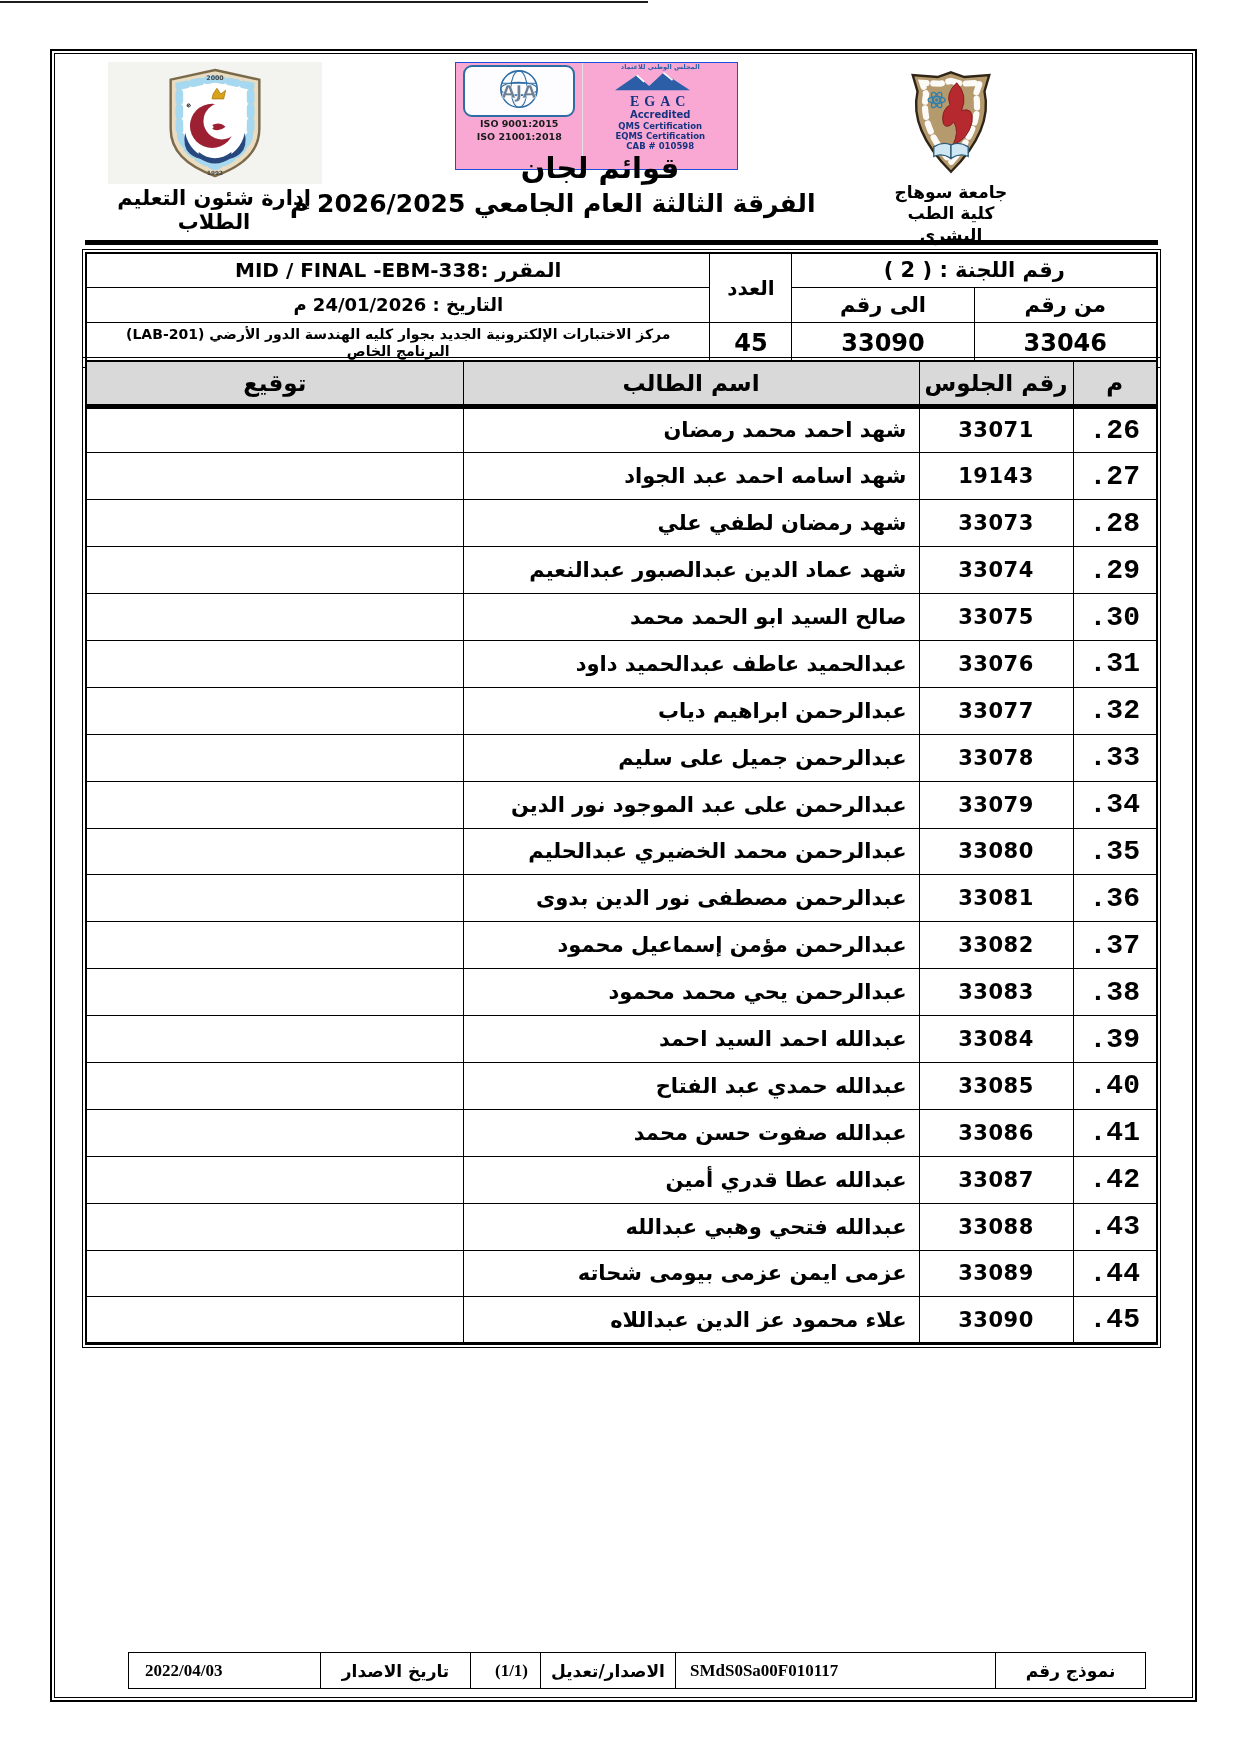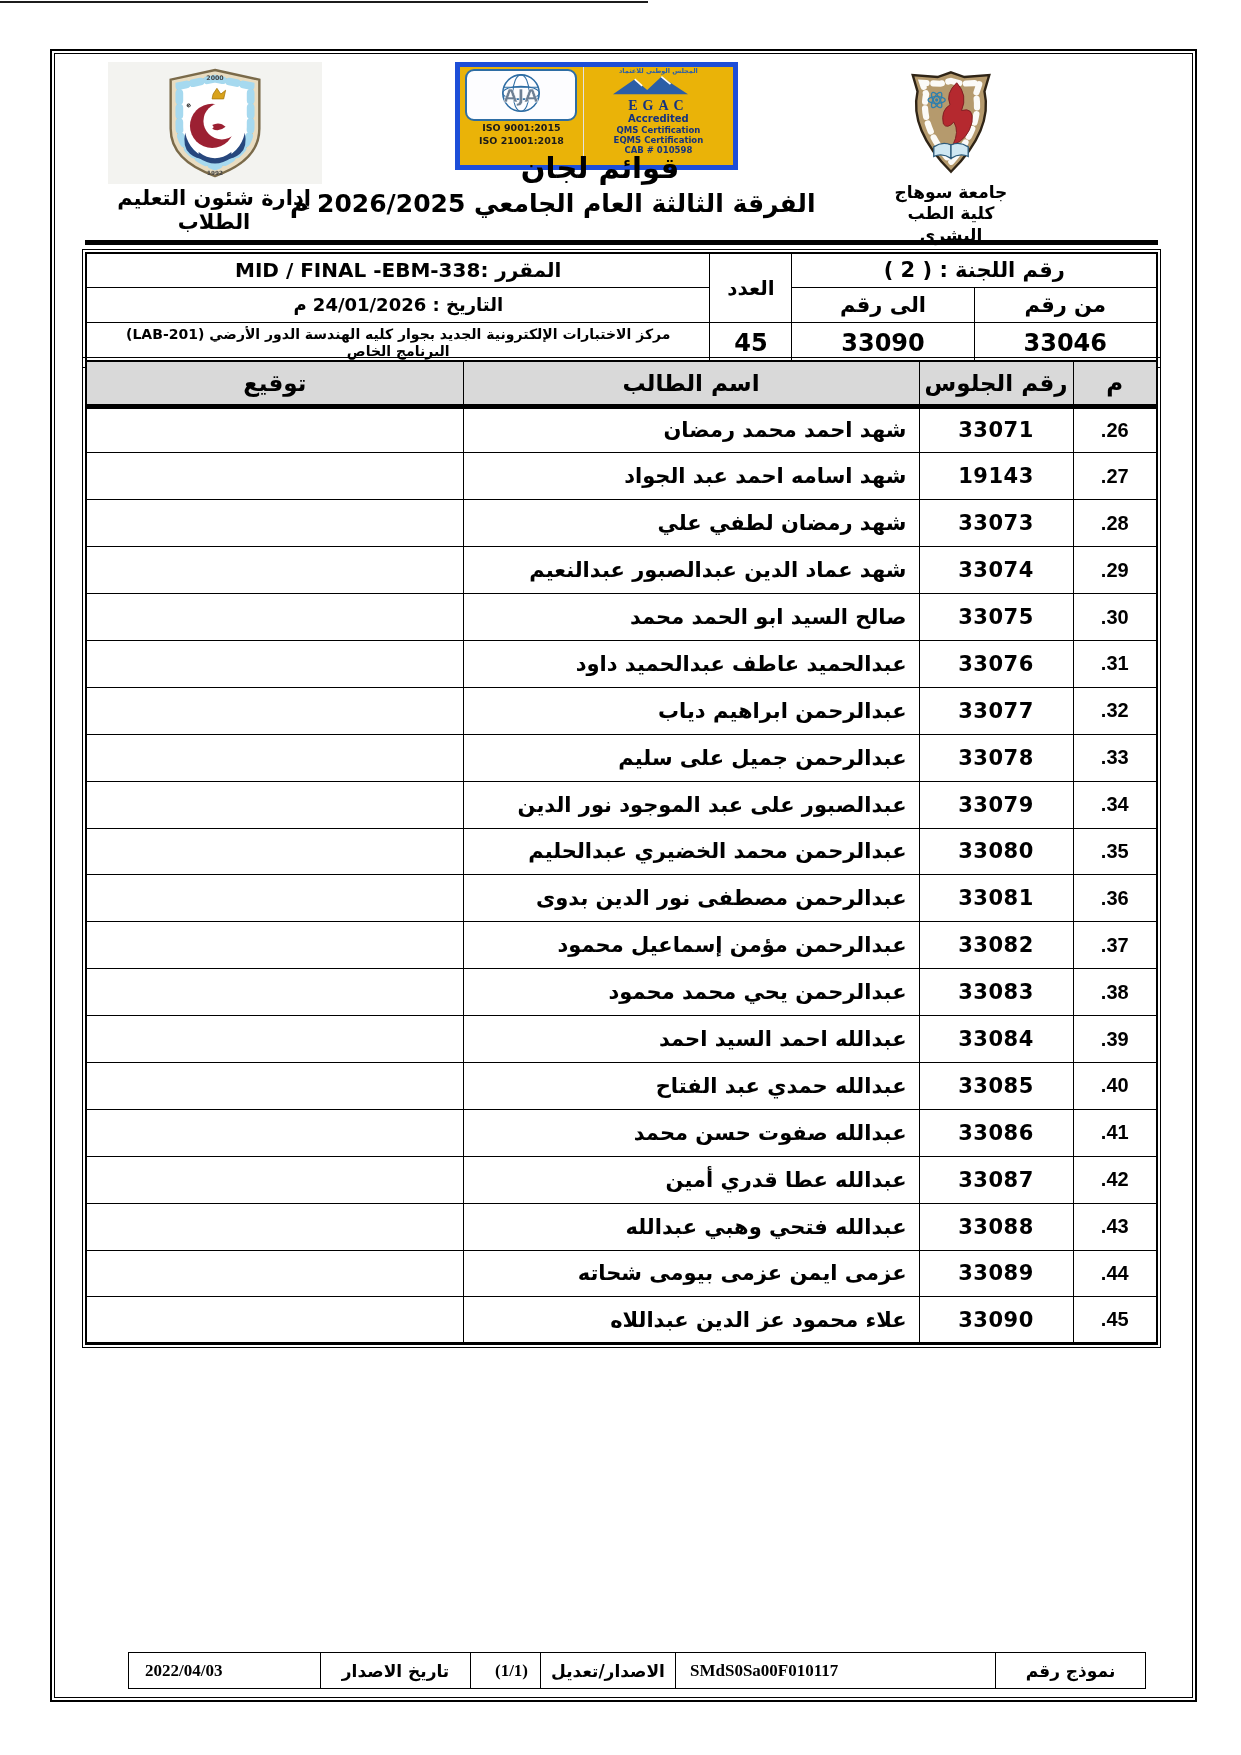--- a/index.html
+++ b/index.html
@@ -18,22 +18,22 @@
 
   
   .frame { position:absolute; left:50px; top:49px; width:1147px; height:1653px; border:2px solid #000; }
   .frame::after { content:""; position:absolute; inset:2px; border:1px solid #000; pointer-events:none; }
 
   
   .faculty-logo-box { position:absolute; left:108px; top:62px; width:214px; height:122px;
     background:#f3f3f0; display:flex; align-items:center; justify-content:center; }
   .faculty-caption { position:absolute; left:78px; top:186px; width:272px; text-align:center; font-size:21px; }
 
-  .cert-panel { position:absolute; left:455px; top:62px; width:283px; height:108px; background:#eab308;
-    border:5px solid #1d4ed8; display:flex; }
+  .cert-panel { position:absolute; left:455px; top:62px; width:283px; height:108px; background:#f9a8d4;
+    border:1px solid #1d4ed8; display:flex; }
   .egac { width:55%; text-align:center; padding-top:1px; border-left:1px solid #e2e2e2; }
   .egac-arc { font-size:6.5px; color:#2b5ea7; line-height:1.1; }
   .egac-name { font-family:"Liberation Serif", serif; font-size:14px; letter-spacing:5px; color:#15337f; line-height:1; }
   .egac-acc  { font-size:10px; color:#15337f; line-height:1.15; }
   .egac-line { font-size:8.5px; color:#15337f; line-height:1.18; }
   .aja { width:45%; text-align:center; padding-top:2px; }
   .aja-box { width:112px; height:52px; margin:0 auto; border:2px solid #2e6da4; border-radius:9px;
     display:flex; align-items:center; justify-content:center; background:#fdfdff; }
   .aja-line { font-size:9.5px; color:#1b1b1b; line-height:1.25; margin-top:1px; }
 
@@ -60,21 +60,21 @@
   .td-count-val { font-size:24px; }
   .td-location { font-size:14px; line-height:1.2; }
 
   
   .main-table { position:absolute; left:85px; top:360px; width:1073px;
     border:2.5px solid #000; outline:1px solid #000; outline-offset:2px;
     text-align:center; table-layout:fixed; }
   .main-table th { background:#d9d9d9; height:45px; border:1.5px solid #000; border-bottom:5px solid #000; font-size:23px; }
   .main-table td { border:1.5px solid #000; height:46.9px; }
   .main-table tr:last-child td { border-bottom:3px solid #000; }
-  .c-serial { font-family:Liberation Sans, sans-serif; font-size:20px; }
+  .c-serial { font-family:Liberation Mono, monospace; font-size:28px; }
   .c-seat   { font-size:21px; letter-spacing:0.5px; }
   .c-name   { text-align:right; padding-right:12px; font-size:21px; }
 
   
   .footer-table { position:absolute; left:128px; top:1652px; width:1018px; text-align:center; table-layout:fixed; }
   .footer-table td { border:1.5px solid #000; height:36px; font-size:17px; }
   .td-latin { font-family:"Liberation Serif", serif; font-size:19px; text-align:right; padding-left:12px; padding-right:0; }
   .td-form-val { padding-left:14px; text-align:left; direction:ltr; }
   .td-date-val { padding-left:16px; text-align:left; direction:ltr; }
 </style>
@@ -256,21 +256,21 @@
     <tr>
       <td class="c-serial">33.</td>
       <td class="c-seat">33078</td>
       <td class="c-name">عبدالرحمن جميل على سليم</td>
       <td class="c-sign"></td>
     </tr>
 
     <tr>
       <td class="c-serial">34.</td>
       <td class="c-seat">33079</td>
-      <td class="c-name">عبدالصبور على عبد الموجود نور الدين</td>
+      <td class="c-name">عبدالرحمن على عبد الموجود نور الدين</td>
       <td class="c-sign"></td>
     </tr>
 
     <tr>
       <td class="c-serial">35.</td>
       <td class="c-seat">33080</td>
       <td class="c-name">عبدالرحمن محمد الخضيري عبدالحليم</td>
       <td class="c-sign"></td>
     </tr>
 

